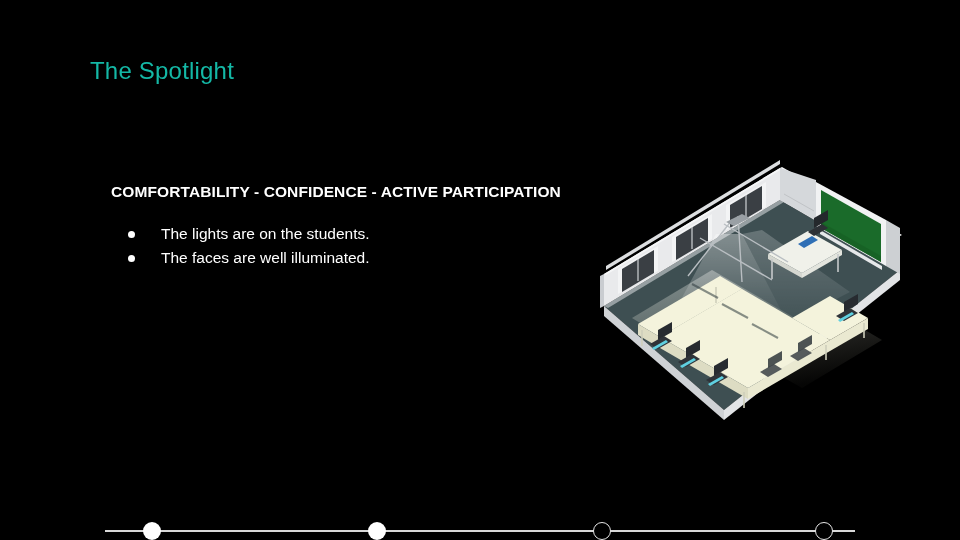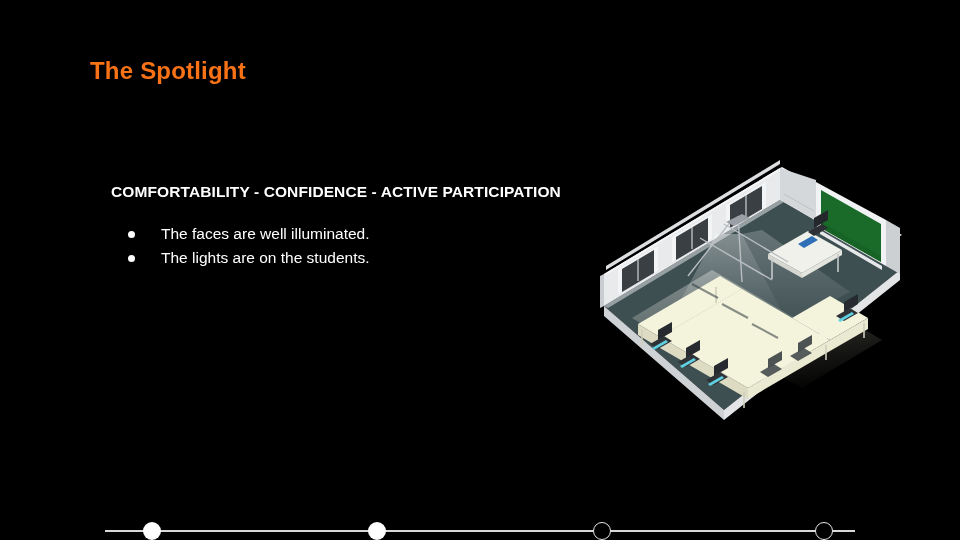--- a/index.html
+++ b/index.html
@@ -13,22 +13,22 @@
     position:relative;
     width:960px; height:540px;
     background:#000000;
   }
 
   
   .slide-title {
     position:absolute;
     left:90px; top:57px;
     font-size:24px;
-    font-weight:bold;
-    color:#f97316;
+    font-weight:normal;
+    color:#14b8a6;
     letter-spacing:0.2px;
     white-space:nowrap;
   }
 
   
   .body-block {
     position:absolute;
     left:93px; top:183px;
     width:600px;
     margin-left:18px;
@@ -100,25 +100,25 @@
 <div class="slide">
 
   <div class="slide-title">The Spotlight</div>
 
   <div class="body-block">
     <div class="subtitle">COMFORTABILITY - CONFIDENCE - ACTIVE PARTICIPATION</div>
 
     <ul class="bullet-list">
       <li class="bullet-item">
         <span class="bullet-dot"></span>
-        <span>The faces are well illuminated.</span>
+        <span>The lights are on the students.</span>
       </li>
       <li class="bullet-item">
         <span class="bullet-dot"></span>
-        <span>The lights are on the students.</span>
+        <span>The faces are well illuminated.</span>
       </li>
     </ul>
   </div>
 
   <div class="room-art">
     <svg viewBox="0 0 320 272" xmlns="http://www.w3.org/2000/svg">
       <defs>
         <linearGradient id="lightPool" x1="0" y1="0" x2="0.3" y2="1">
           <stop offset="0%" stop-color="#ffffff" stop-opacity="0.55"></stop>
           <stop offset="100%" stop-color="#f6f4d4" stop-opacity="0.05"></stop>

